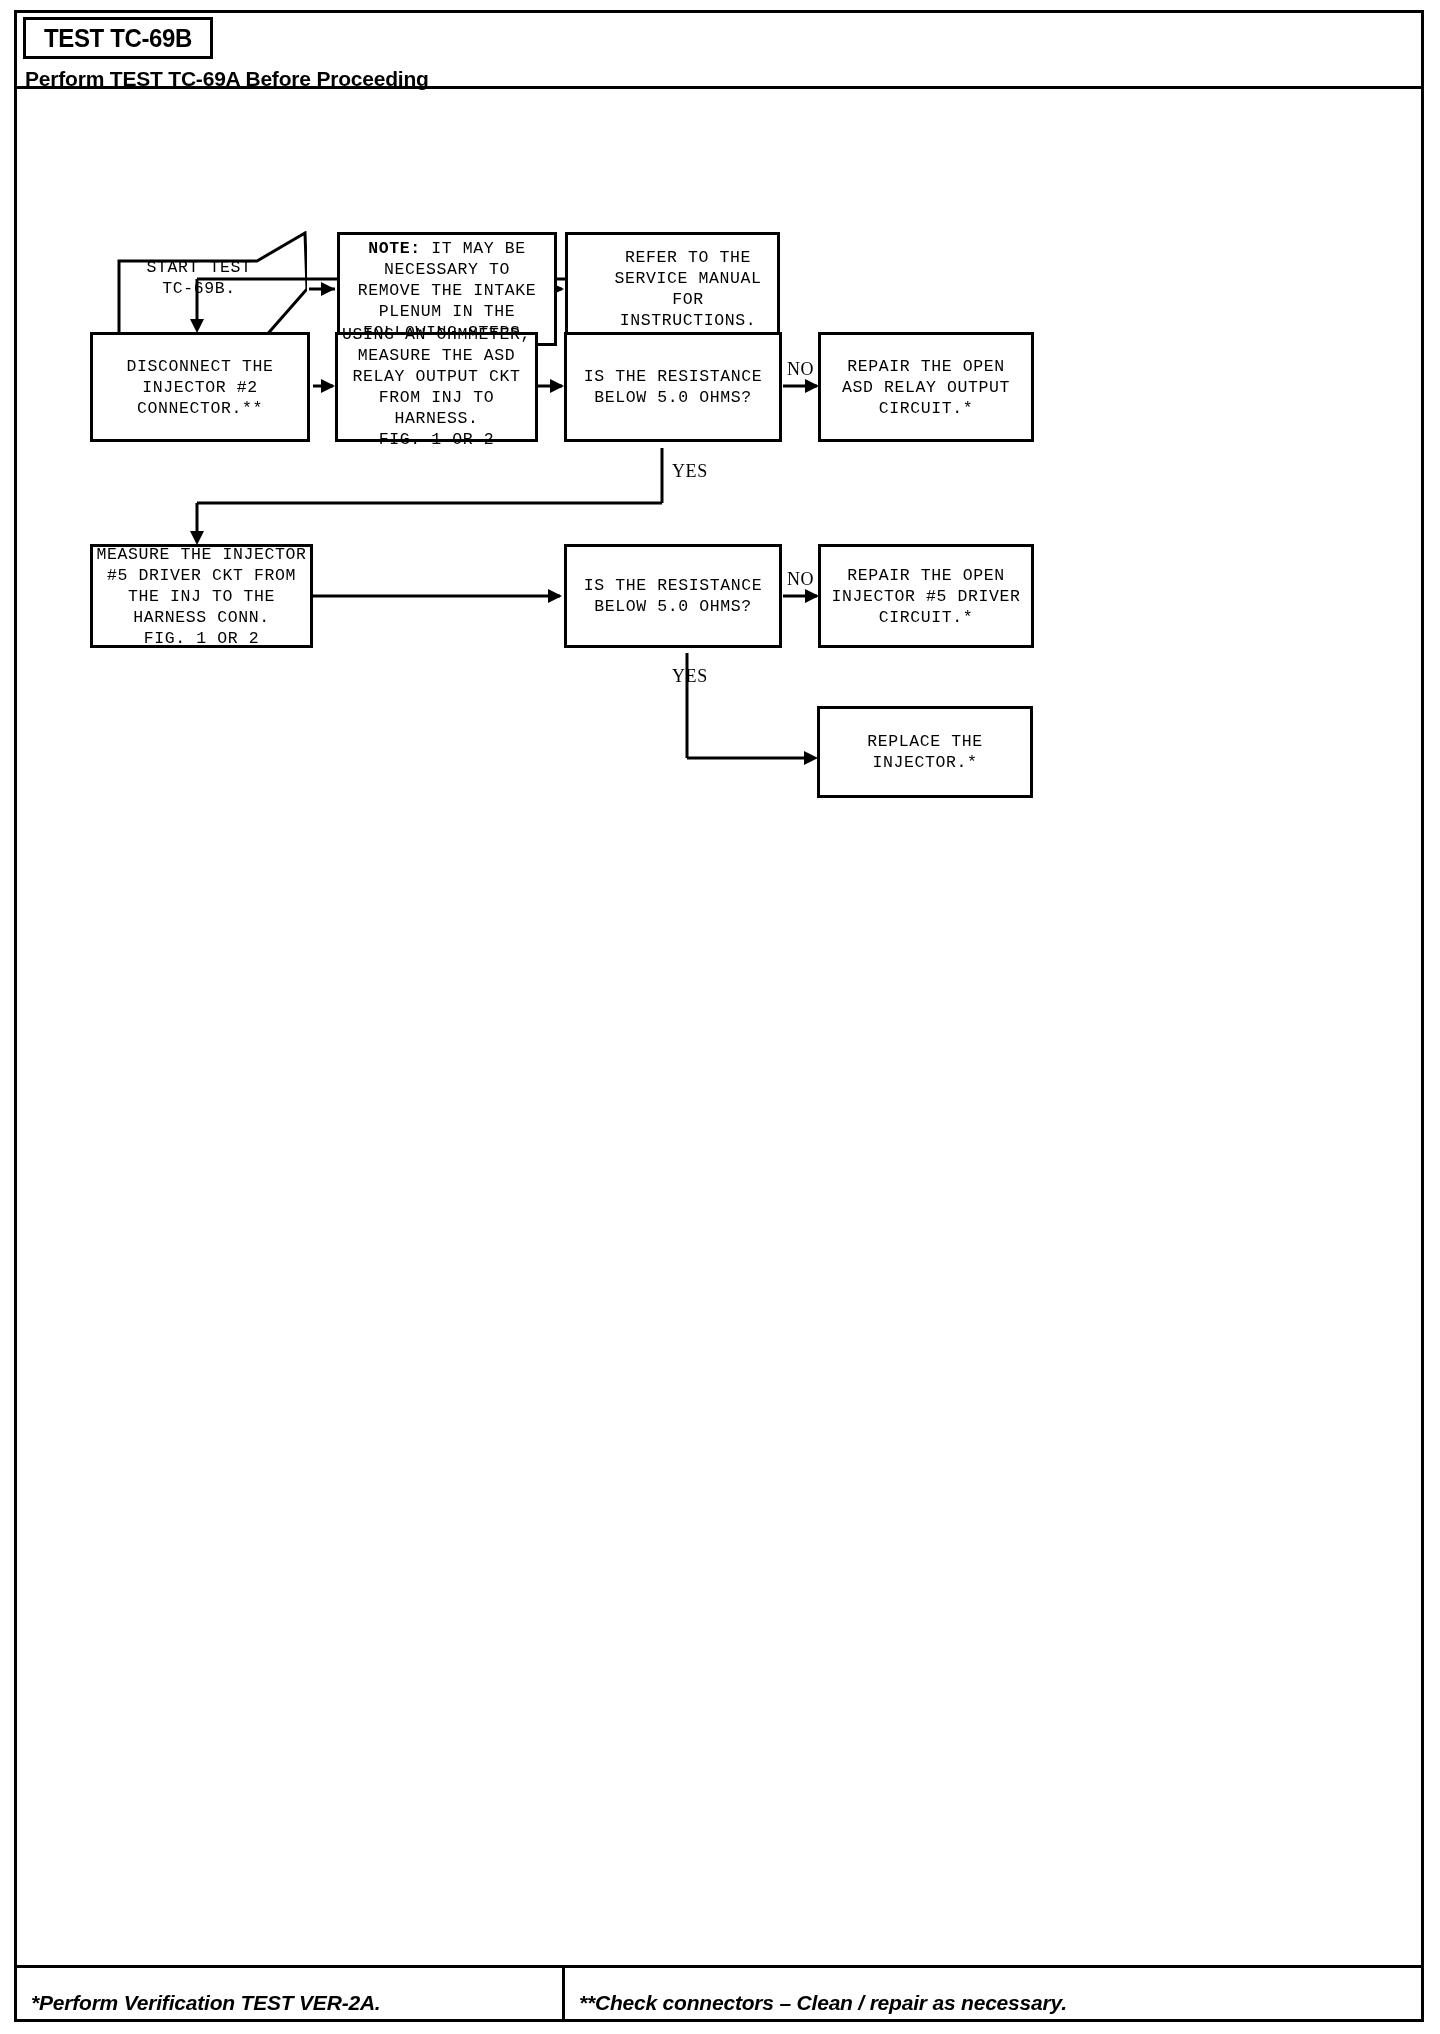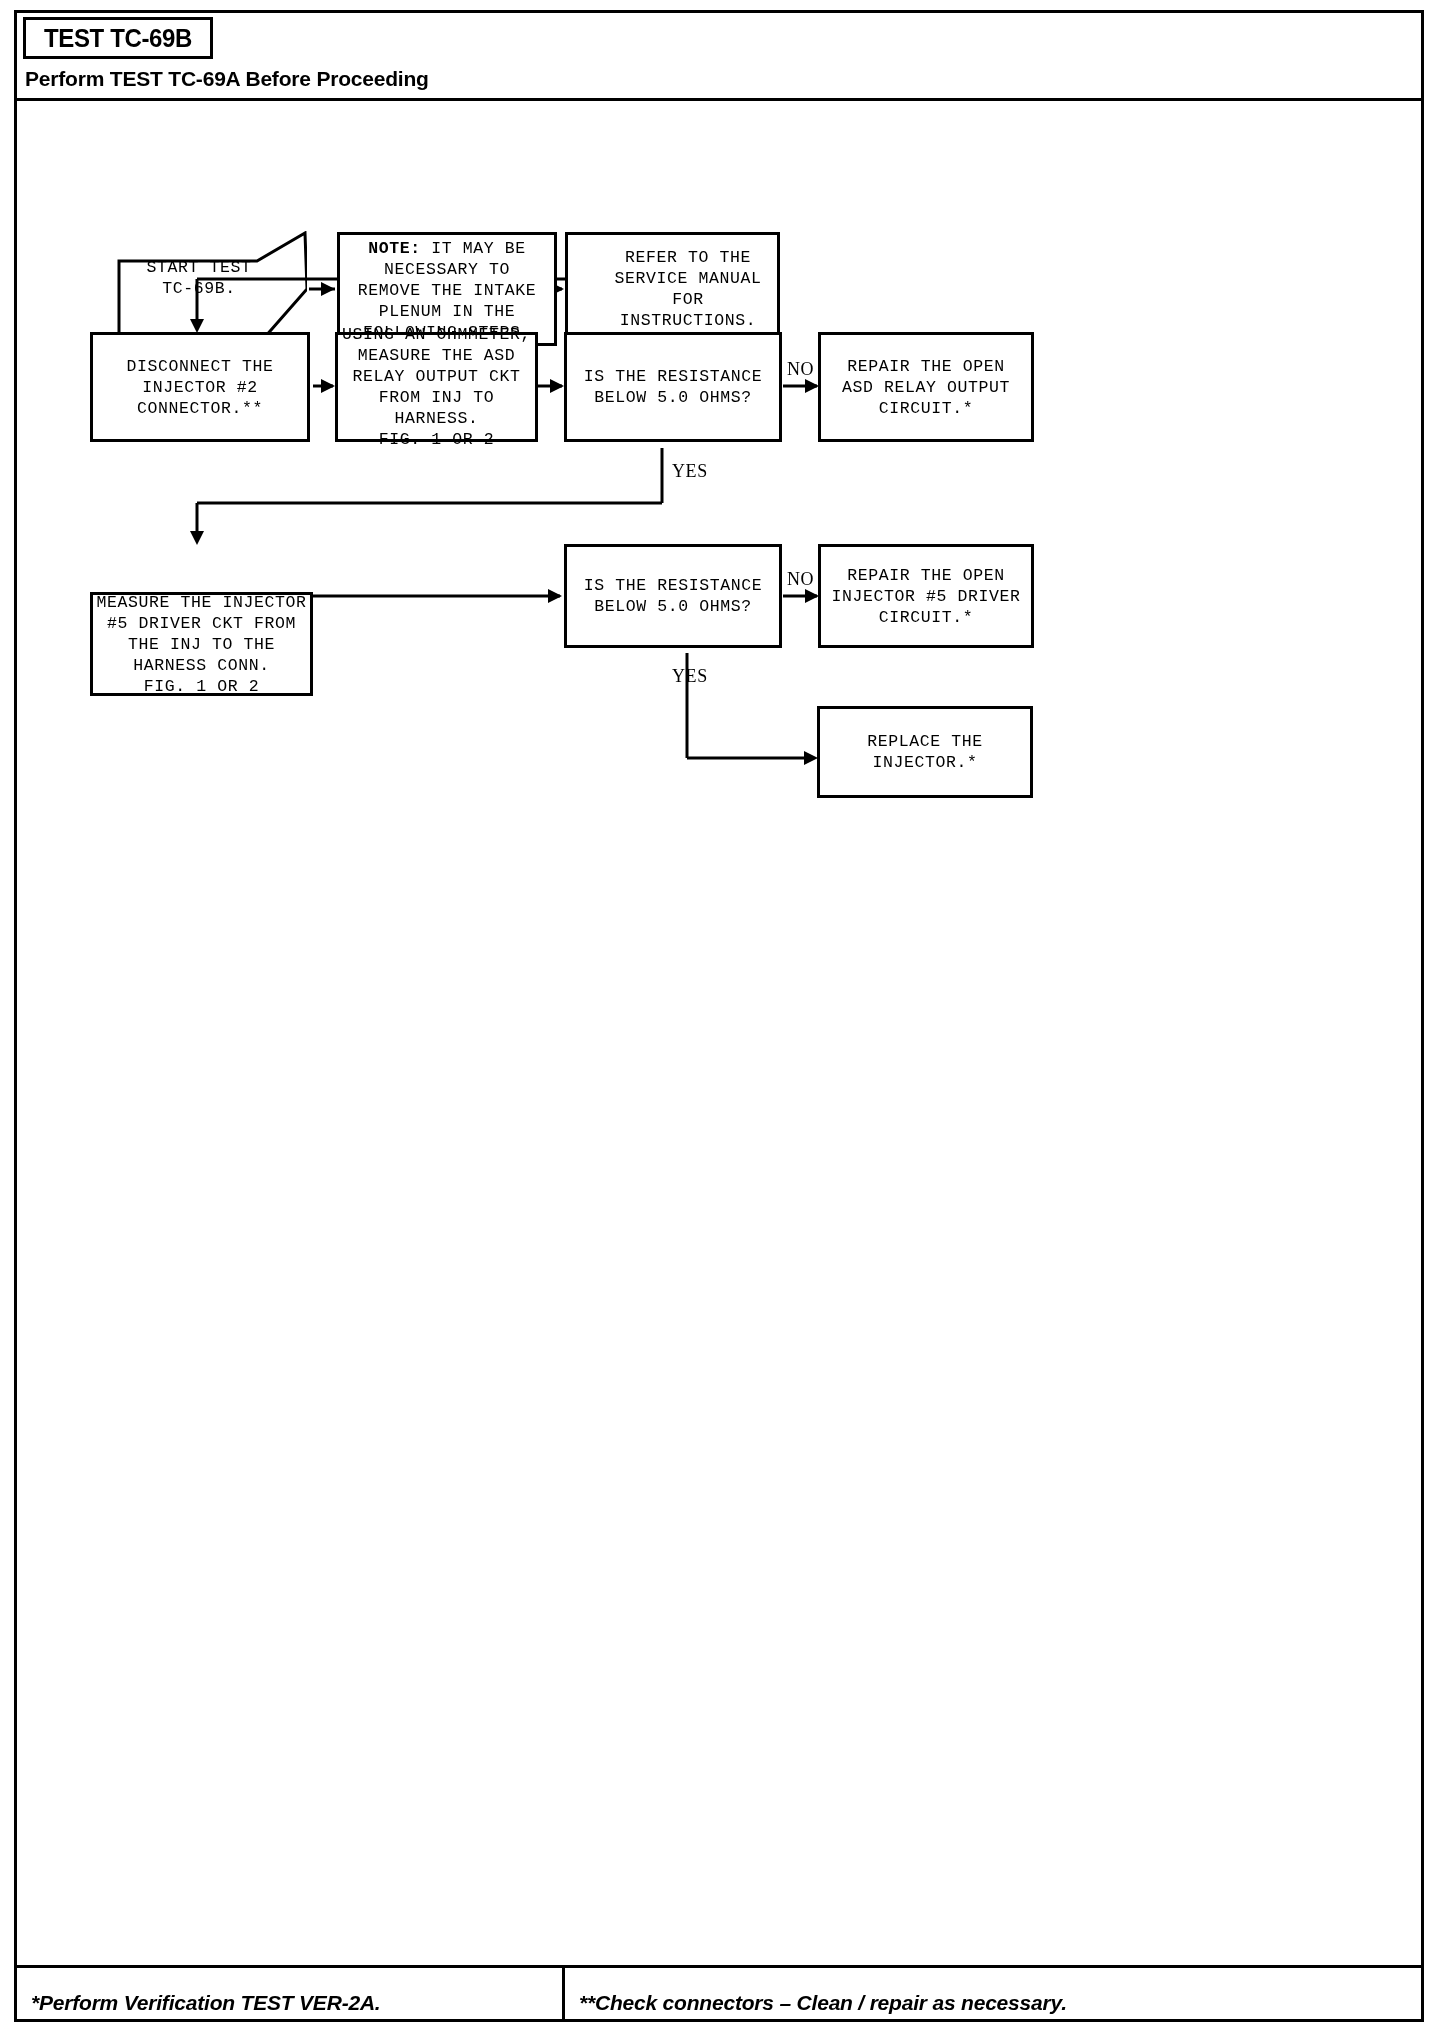--- a/index.html
+++ b/index.html
@@ -27,21 +27,21 @@
     box-sizing: border-box;
     background: #fff;
   }
 
   
   #header-band {
     position: absolute;
     left: 0;
     top: 0;
     width: 100%;
-    height: 88px;
+    height: 76px;
     box-sizing: border-box;
     border-bottom: 3px solid #000;
     padding-left: 6px;
   }
   #test-id-box {
     position: absolute;
     left: 6px;
     top: 4px;
     width: 190px;
     height: 42px;
@@ -285,21 +285,21 @@
     <div class="branch-label" style="left:770px; top:258px;">NO</div>
 
     <div class="flow-box" style="left:801px; top:231px; width:216px; height:110px;">
       <div class="flow-text">REPAIR THE OPEN
 ASD RELAY OUTPUT
 CIRCUIT.*</div>
     </div>
 
     <div class="branch-label" style="left:655px; top:360px;">YES</div>
 
-    <div class="flow-box" style="left:73px; top:443px; width:223px; height:104px;margin-top:48px;">
+    <div class="flow-box" style="left:73px; top:443px; width:223px; height:104px;">
       <div class="flow-text">MEASURE THE INJECTOR
 #5 DRIVER CKT FROM
 THE INJ TO THE
 HARNESS CONN.
 FIG. 1 OR 2</div>
     </div>
 
     <div class="flow-box" style="left:547px; top:443px; width:218px; height:104px;">
       <div class="flow-text">IS THE RESISTANCE
 BELOW 5.0 OHMS?</div>

